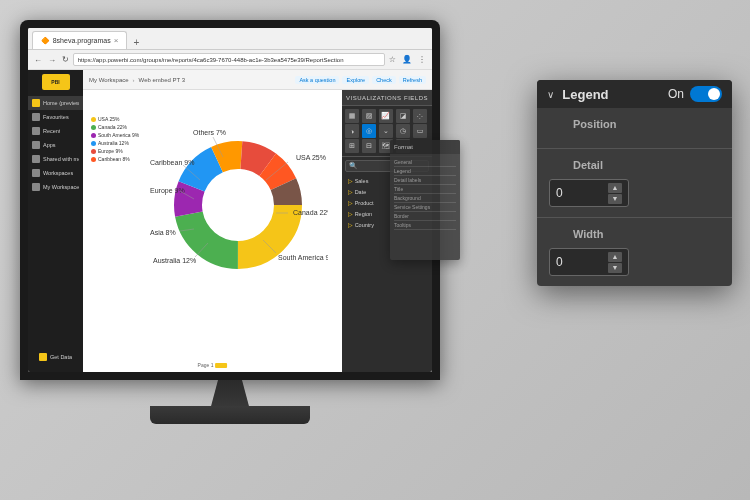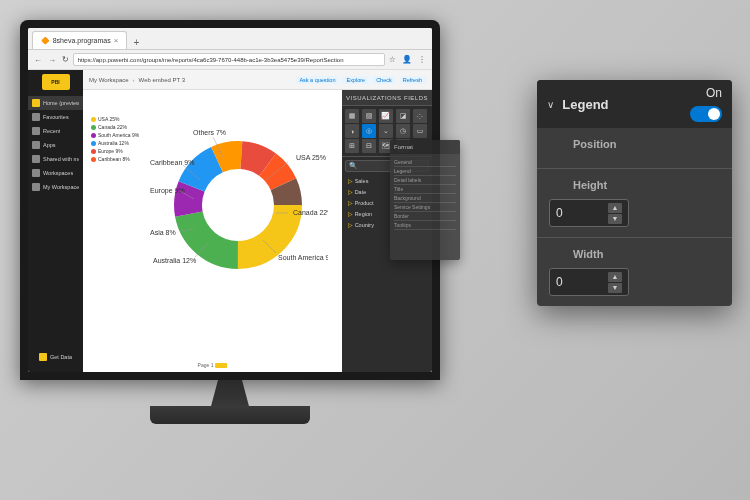--- a/index.html
+++ b/index.html
@@ -840,34 +840,34 @@
   </div>
 </div>
 
 <div class="format-panel">
 
   <div class="format-panel-header">
     <div class="legend-toggle-row">
       <span class="chevron-icon">∨</span>
       <span class="legend-title">Legend</span>
     </div>
-    <div style="display:flex;align-items:center;gap:6px;flex-direction:column;">
+    <div style="display:flex;align-items:center;gap:6px;">
       <span class="on-label">On</span>
       <div class="toggle-switch active">
         <div class="toggle-knob"></div>
       </div>
     </div>
   </div>
 
   <div class="format-section">
     <div class="format-section-title">Position</div>
   </div>
 
   <div class="format-section">
-    <div class="format-section-title">Height</div>
+    <div class="format-section-title">Detail</div>
     <div class="format-number-row">
       <div class="number-input-box">
         <span class="number-value">0</span>
         <div class="number-spinners">
           <div class="spinner-btn">▲</div>
           <div class="spinner-btn">▼</div>
         </div>
       </div>
     </div>
   </div>

